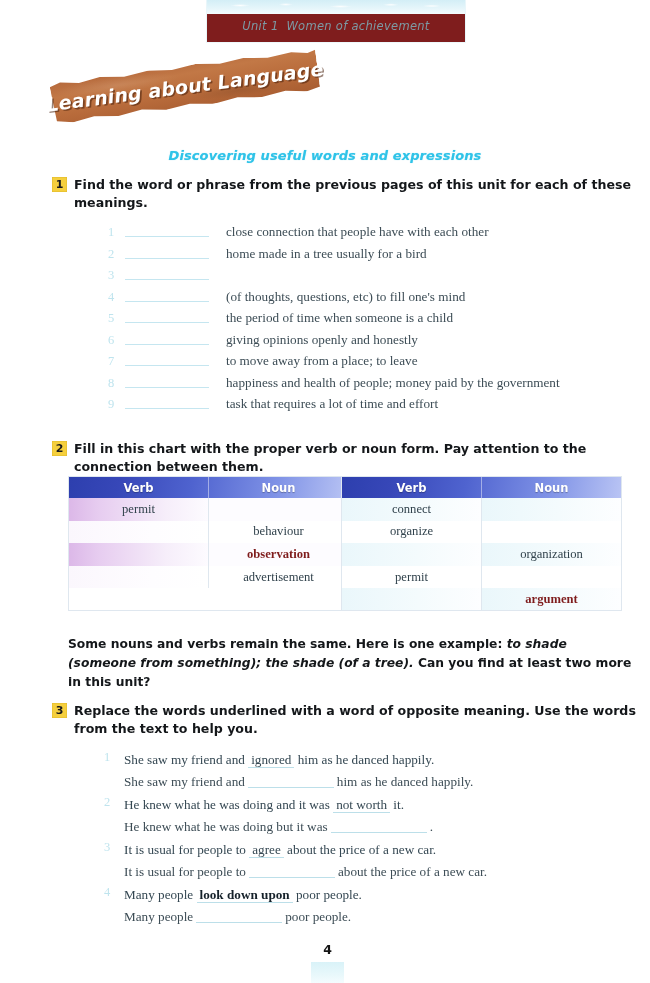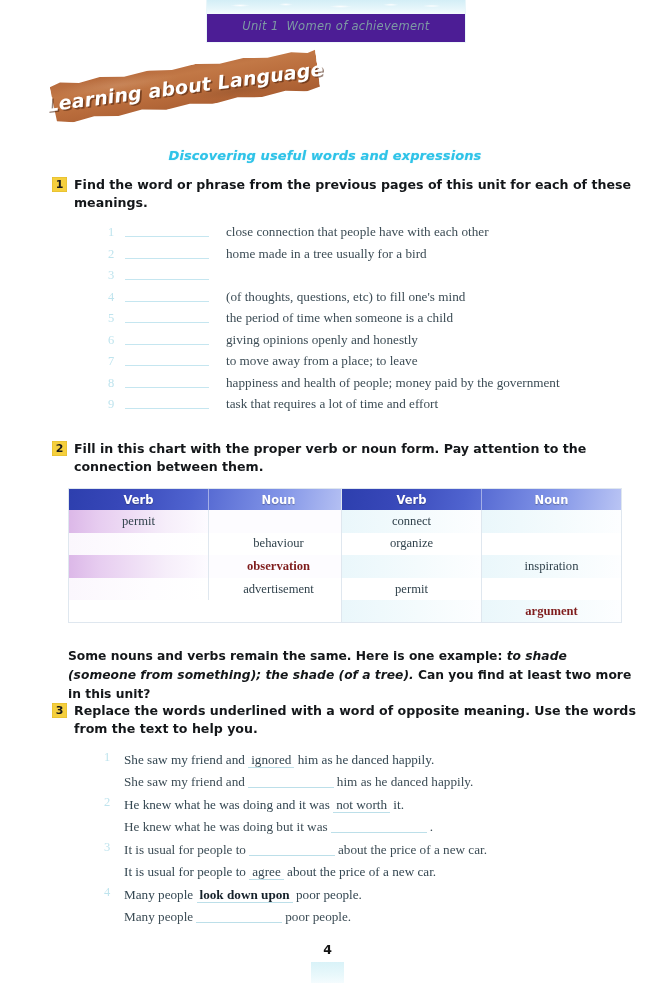--- a/index.html
+++ b/index.html
@@ -8,21 +8,21 @@
     background:#ffffff;
     font-family:"Liberation Serif", serif;
     position:relative;
     overflow:hidden;
     -webkit-font-smoothing:antialiased;
   }
 
   
   .runhead-wrap{
     position:absolute; left:206px; top:0; width:258px; height:42px;
-    background:#4c1d95;
+    background:#7f1d1d;
     border-left:1px solid #e9f6fa; border-right:1px solid #e9f6fa;
     border-bottom:1px solid #eef8fb;
   }
   .runhead-band{
     position:absolute; left:0; top:0; width:100%; height:14px;
     background:linear-gradient(180deg,#d3eef6 0%, #e4f5fa 55%, #f4fbfd 100%);
   }
   .runhead-band:after{
     content:""; position:absolute; left:6%; top:3px; width:88%; height:5px;
     background:
@@ -122,21 +122,21 @@
     color:#bfe4ee; font-size:12.5px;
   }
   .mean-blank{
     position:absolute; left:17px; top:13px;
     width:84px; height:1px;
     background:#c5e6f0;
   }
   .mean-def{ position:absolute; left:118px; top:1px; }
 
   
-  .tables{ margin-top:12px; position:relative; height:150px; }
+  .tables{ position:relative; height:150px; }
   .vtable{
     position:absolute; top:0;
     width:281px; height:135px;
     border:1px solid #dfe7ef;
     box-sizing:border-box;
     overflow:hidden;
   }
   .vtable.left{ left:16px; }
   .vtable.right{ left:289px; }
   .vt-head{
@@ -345,21 +345,21 @@
         <div class="vrow">
           <div class="vcell first">connect</div>
           <div class="vcell last"></div>
         </div>
         <div class="vrow">
           <div class="vcell first">organize</div>
           <div class="vcell last"></div>
         </div>
         <div class="vrow">
           <div class="vcell first"></div>
-          <div class="vcell last">inspiration</div>
+          <div class="vcell last">organization</div>
         </div>
         <div class="vrow">
           <div class="vcell first">permit</div>
           <div class="vcell last"></div>
         </div>
         <div class="vrow">
           <div class="vcell first"></div>
           <div class="vcell last bold">argument</div>
         </div>
       </div>
@@ -395,25 +395,25 @@
       <div class="s-line">
         <span>He knew what he was doing and it was </span><span class="uline">not worth</span><span> it.</span>
       </div>
       <div class="s-line answer">
         <span>He knew what he was doing but it was</span><span class="gap wide"></span><span>.</span>
       </div>
     </div>
 
     <div class="s-item">
       <span class="s-no">3</span>
+      <div class="s-line">
+        <span>It is usual for people to </span><span class="uline">agree</span><span> about the price of a new car.</span>
+      </div>
       <div class="s-line answer">
         <span>It is usual for people to</span><span class="gap"></span><span>about the price of a new car.</span>
-      </div>
-      <div class="s-line">
-        <span>It is usual for people to </span><span class="uline">agree</span><span> about the price of a new car.</span>
       </div>
     </div>
 
     <div class="s-item">
       <span class="s-no">4</span>
       <div class="s-line">
         <span>Many people </span><span class="uline bold">look down upon</span><span> poor people.</span>
       </div>
       <div class="s-line answer">
         <span>Many people</span><span class="gap"></span><span>poor people.</span>

